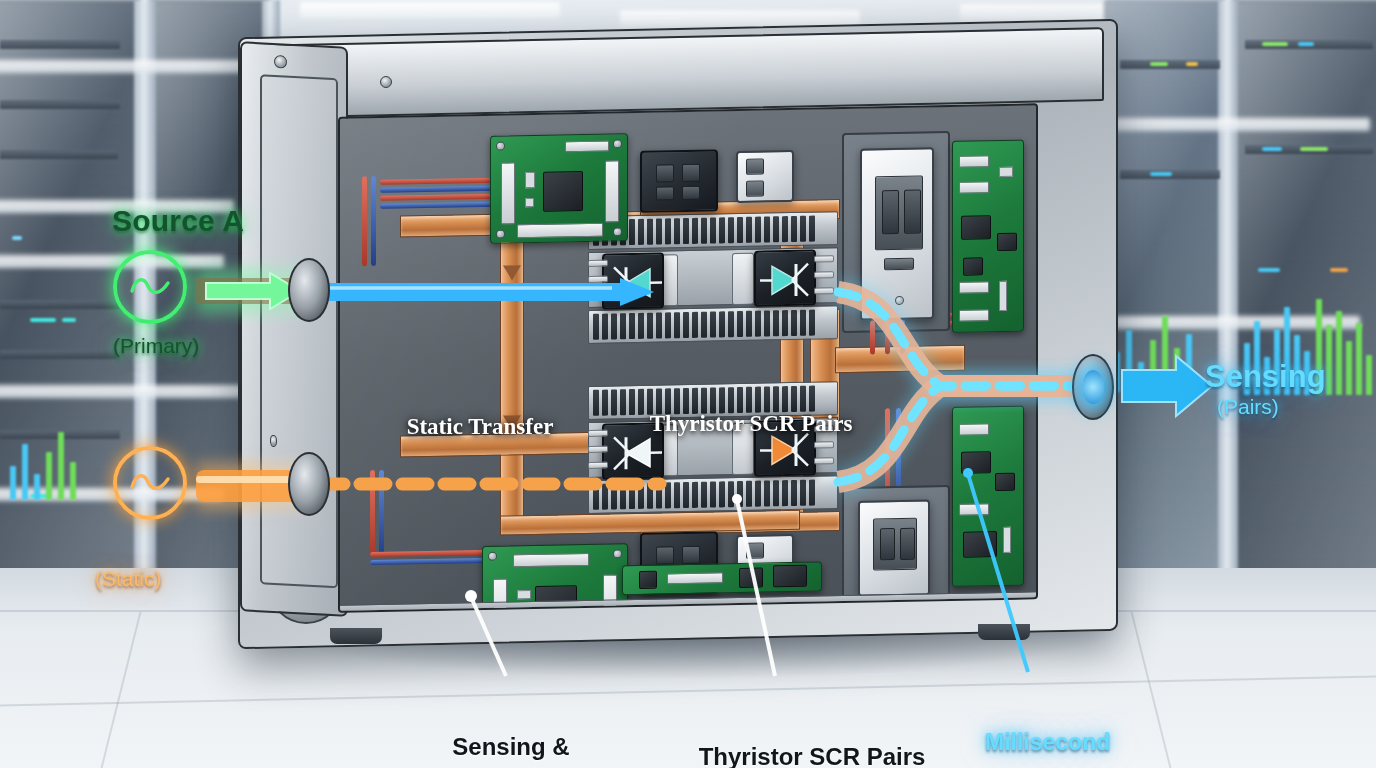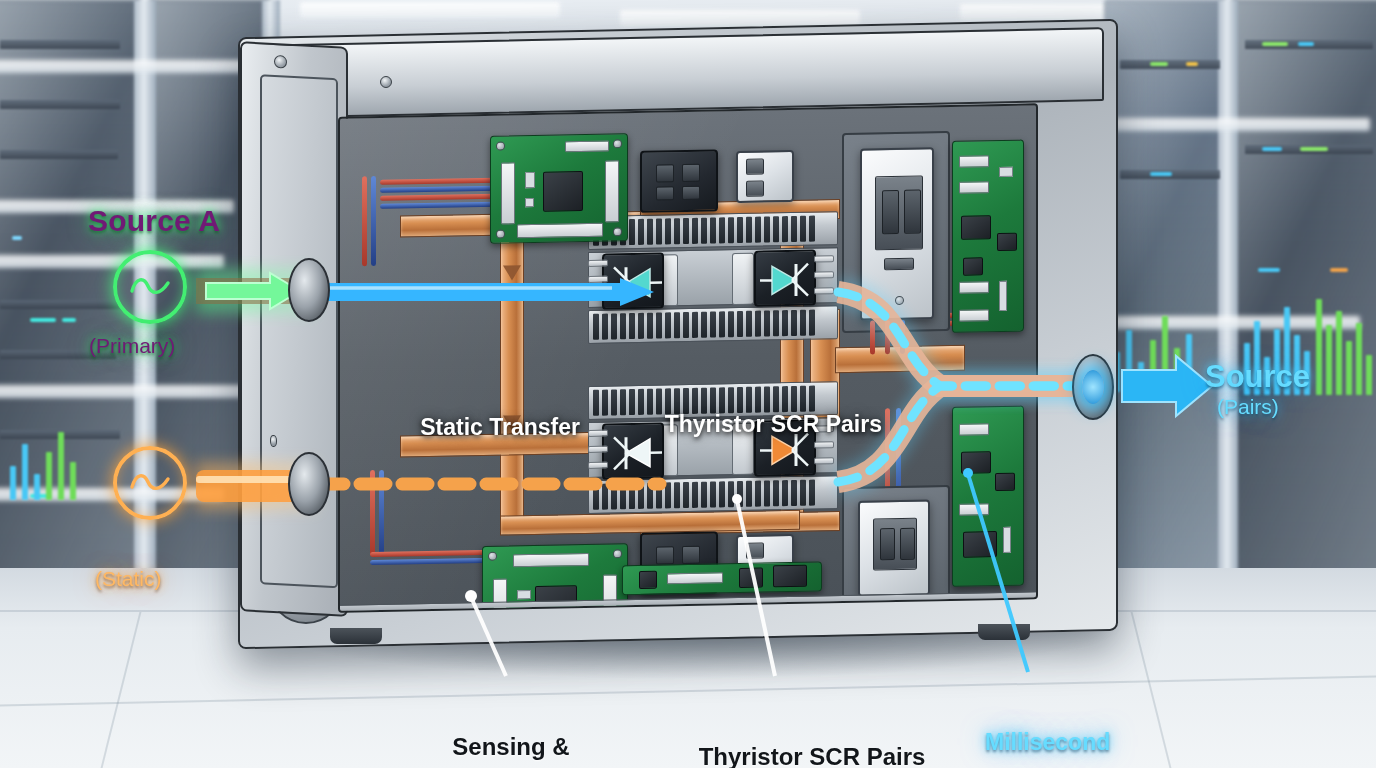--- a/index.html
+++ b/index.html
@@ -234,32 +234,32 @@
 
   
   .flow-svg{position:absolute;left:0;top:0;width:1376px;height:768px;overflow:visible;pointer-events:none;}
 
   
   .lbl{position:absolute;white-space:pre;line-height:1.08;}
   .lbl-source{
     font-weight:bold;font-size:30px;letter-spacing:.2px;
   }
   .lbl-sub{font-size:21px;font-weight:normal;}
-  .green-txt{color:#701a75;text-shadow:0 0 10px rgba(60,255,120,.85),0 0 22px rgba(40,220,100,.55),0 2px 3px rgba(0,40,10,.6);}
+  .green-txt{color:#14532d;text-shadow:0 0 10px rgba(60,255,120,.85),0 0 22px rgba(40,220,100,.55),0 2px 3px rgba(0,40,10,.6);margin-left:24px;}
   .orange-txt{color:#ffb863;text-shadow:0 0 10px rgba(255,160,50,.85),0 0 22px rgba(255,140,30,.5),0 2px 3px rgba(60,25,0,.6);}
   .cyan-txt{color:#66dcff;text-shadow:0 0 10px rgba(80,210,255,.9),0 0 24px rgba(40,170,255,.55),0 2px 3px rgba(0,25,50,.6);}
   .white-txt{
     color:#ffffff;font-weight:bold;
     text-shadow:0 2px 5px rgba(0,0,0,.85),0 0 12px rgba(0,0,0,.6);
   }
   .black-txt{
     color:#12161a;font-weight:bold;
     text-shadow:0 1px 2px rgba(255,255,255,.85);
   }
-  .lbl-in{font-size:23px;text-align:right;}
+  .lbl-in{font-size:23px;text-align:center;font-family:Liberation Serif, serif;}
   .lbl-call{font-size:24px;text-align:center;font-weight:bold;}
 
   .ac-icon{
     position:absolute;width:74px;height:74px;border-radius:50%;
     border:4px solid currentColor;
     display:flex;align-items:center;justify-content:center;
   }
   .ac-green{color:#43ef72;box-shadow:0 0 16px rgba(60,255,120,.9),inset 0 0 12px rgba(60,255,120,.45);}
   .ac-orange{color:#ffb052;box-shadow:0 0 16px rgba(255,165,60,.9),inset 0 0 12px rgba(255,165,60,.45);}
 </style>
@@ -778,21 +778,21 @@
   </div>
   <div class="lbl lbl-sub green-txt" style="left:89px;top:335px;">(Primary)</div>
 
   <div class="ac-icon ac-orange" style="left:113px;top:446px;">
     <svg width="48" height="28" viewBox="0 0 48 28">
       <path d="M6,18 C10,4 18,4 22,13 C26,22 34,22 42,10" stroke="currentColor" stroke-width="3.4" fill="none" stroke-linecap="round"></path>
     </svg>
   </div>
   <div class="lbl lbl-sub orange-txt" style="left:95px;top:568px;">(Static)</div>
 
-  <div class="lbl cyan-txt" style="left:1205px;top:360px;font-size:31px;font-weight:bold;">Source</div>
+  <div class="lbl cyan-txt" style="left:1205px;top:360px;font-size:31px;font-weight:bold;">Sensing</div>
   <div class="lbl cyan-txt" style="left:1217px;top:396px;font-size:21px;">(Pairs)</div>
 
   <div class="lbl lbl-in white-txt" style="left:380px;top:365px;width:200px;">
     <div>Static Transfer</div>
   </div>
 
   <div class="lbl lbl-in white-txt" style="left:620px;top:362px;width:262px;">
     <div>Thyristor SCR Pairs</div>
   </div>
 

